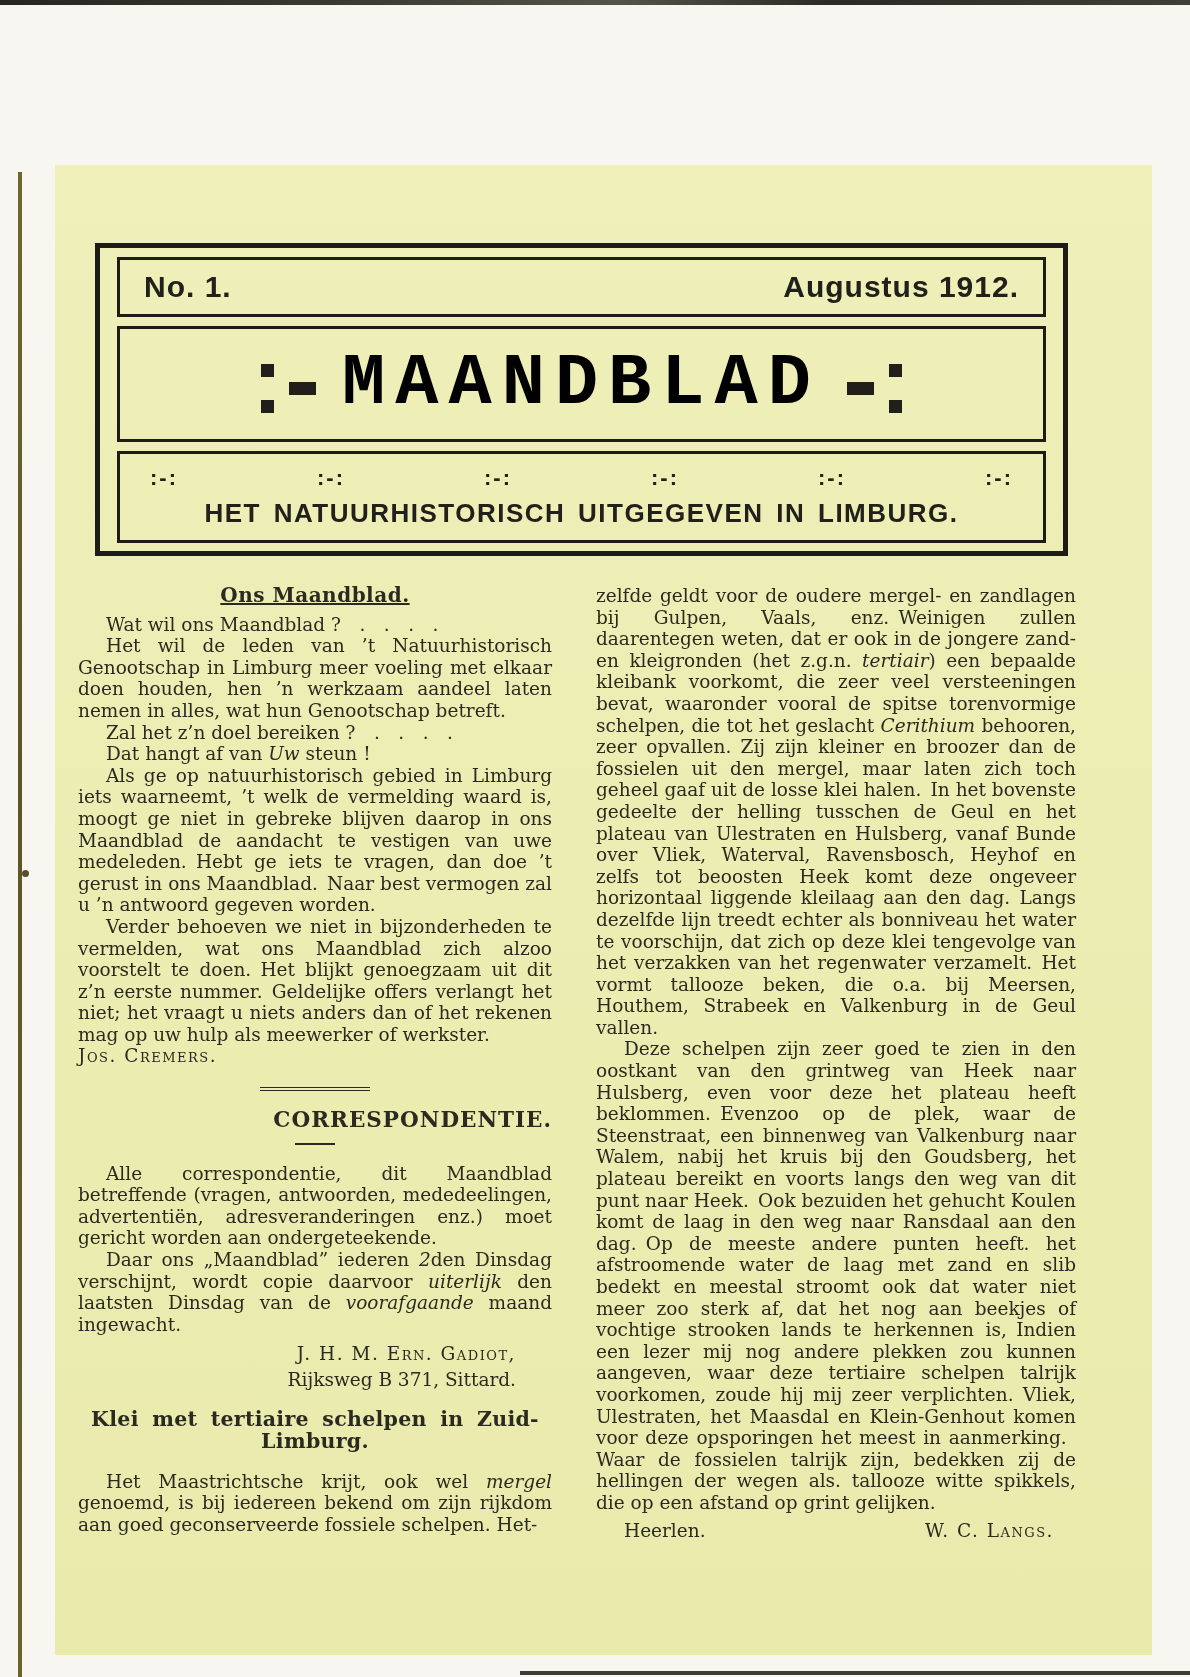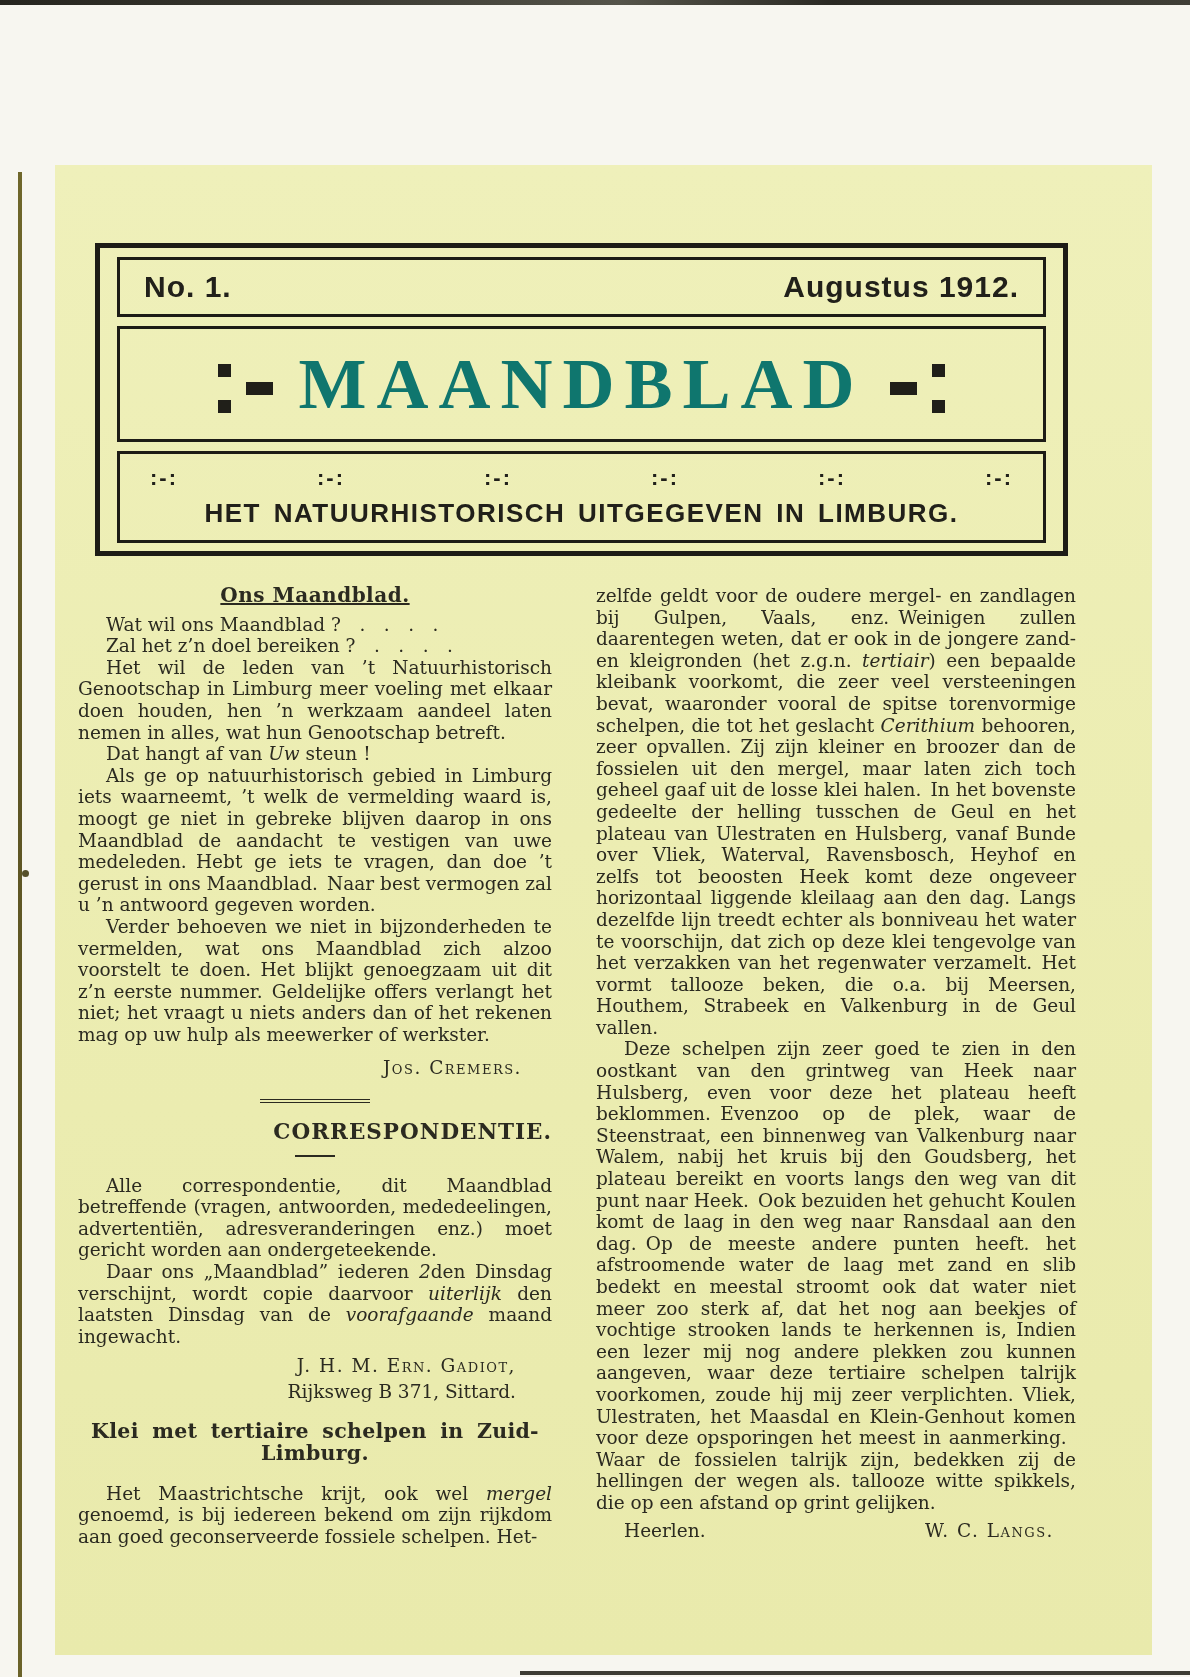--- a/index.html
+++ b/index.html
@@ -17,42 +17,42 @@
   
   .sheet{position:absolute;left:55px;top:165px;width:1097px;height:1490px;
     background:linear-gradient(180deg,#eff0ba 0%,#ecedb2 45%,#e9eaac 100%);}
   
   .masthead{position:absolute;left:95px;top:243px;width:973px;height:313px;
     border:5px solid #1d1c16;box-sizing:border-box;padding:9px 17px;background:transparent;}
   .mast-box{border:3px solid #1d1c16;box-sizing:border-box;}
   .issue-box{height:60px;display:flex;justify-content:space-between;align-items:center;padding:0 24px;}
   .issue-box span{font-family:"Liberation Sans", sans-serif;font-weight:bold;font-size:30px;color:#21201a;letter-spacing:1px;}
   .title-box{height:116px;margin-top:9px;display:flex;justify-content:center;align-items:center;gap:26px;}
-  .mast-title{font-family:Liberation Serif, serif;font-weight:bold;font-size:72px;color:#0f766e;letter-spacing:10px;line-height:1;}
+  .mast-title{font-family:Liberation Mono, monospace;font-weight:bold;font-size:72px;color:#000000;letter-spacing:10px;line-height:1;}
   .deco-group{display:inline-flex;align-items:center;gap:15px;transform:translateY(4px);}
   .deco-colon{display:inline-flex;flex-direction:column;gap:23px;}
   .deco-colon i{width:13px;height:13px;background:#201f19;display:block;}
   .deco-dash{width:27px;height:13px;background:#201f19;display:inline-block;}
   .pub-box{height:92px;margin-top:9px;display:flex;flex-direction:column;justify-content:center;gap:7px;
     font-family:"Liberation Sans", sans-serif;font-weight:bold;color:#21201a;}
   .pub-line1{display:flex;justify-content:space-between;align-items:center;padding:0 30px;font-size:25px;}
   .pub-line1 .mark{font-size:22px;letter-spacing:2px;}
   .pub-line1 .label{letter-spacing:3px;word-spacing:8px;}
   .pub-line2{text-align:center;font-size:26px;letter-spacing:1.5px;word-spacing:4px;}
   
   .col{position:absolute;top:585px;font-size:18.5px;line-height:21.6px;color:#2b2a20;
     text-align:justify;}
   .col-left{left:78px;width:474px;}
   .col-right{left:596px;width:480px;}
   .col p{margin:0;text-indent:28px;}
   .col p.noindent{text-indent:0;}
   .it{font-style:italic;}
   .sc{font-variant:small-caps;letter-spacing:1.5px;}
   .art-head{font-size:20px;font-weight:bold;text-align:center;text-indent:0;margin:0 0 7px 0;letter-spacing:0.5px;text-decoration:underline;}
-  .sig-line{text-align:right;padding-right:30px;text-indent:0;margin-top:12px;}
+  .sig-line{text-align:left;padding-right:30px;text-indent:0;margin-top:0;}
   .rule-double{width:110px;height:4px;border-top:1.5px solid #2b2a20;border-bottom:1px solid #2b2a20;box-sizing:border-box;margin:20px auto 18px auto;}
   .corr-head{font-size:21.5px;font-weight:bold;text-align:right;text-indent:0;letter-spacing:1px;margin:0 0 12px 0;}
   .rule-short{width:40px;height:2px;background:#2b2a20;margin:0 auto 18px auto;}
   .sig-block{text-align:right;padding-right:36px;text-indent:0;margin-top:6px;line-height:26px;}
   .klei-head{font-size:20.5px;font-weight:bold;text-indent:0;text-align:center;word-spacing:6px;letter-spacing:0.3px;margin:16px 0 18px 0;}
   .footer-line{display:flex;justify-content:space-between;padding:0 22px 0 28px;margin-top:6px;}
   .ink-dot{position:absolute;left:22px;top:870px;width:7px;height:7px;border-radius:50%;background:#56502a;}
 </style>
 </head>
 <body>
@@ -95,22 +95,22 @@
       <span class="mark">:-:</span>
       <span class="mark">:-:</span>
     </div>
     <div class="pub-line2">HET NATUURHISTORISCH UITGEGEVEN IN LIMBURG.</div>
   </div>
 </div>
 
 <div class="col col-left">
   <h2 class="art-head">Ons Maandblad.</h2>
   <p><span>Wat wil ons Maandblad ? . . . .</span></p>
+  <p><span>Het wil de leden van ’t Natuurhistorisch Genootschap in Limburg meer voeling met elkaar doen houden, hen ’n werkzaam aandeel laten nemen in alles, wat hun Genootschap betreft.</span></p>
   <p><span>Zal het z’n doel bereiken ? . . . .</span></p>
-  <p><span>Het wil de leden van ’t Natuurhistorisch Genootschap in Limburg meer voeling met elkaar doen houden, hen ’n werkzaam aandeel laten nemen in alles, wat hun Genootschap betreft.</span></p>
   <p><span>Dat hangt af van </span><span class="it">Uw</span><span> steun !</span></p>
   <p><span>Als ge op natuurhistorisch gebied in Limburg iets waarneemt, ’t welk de vermelding waard is, moogt ge niet in gebreke blijven daarop in ons Maandblad de aandacht te vestigen van uwe medeleden. Hebt ge iets te vragen, dan doe ’t gerust in ons Maandblad. Naar best vermogen zal u ’n antwoord gegeven worden.</span></p>
   <p><span>Verder behoeven we niet in bijzonderheden te vermelden, wat ons Maandblad zich alzoo voorstelt te doen. Het blijkt genoegzaam uit dit z’n eerste nummer. Geldelijke offers verlangt het niet; het vraagt u niets anders dan of het rekenen mag op uw hulp als meewerker of werkster.</span></p>
   <div class="sig-line">
     <span class="sc">Jos. Cremers.</span>
   </div>
   <div class="rule-double"></div>
   <h2 class="corr-head">CORRESPONDENTIE.</h2>
   <div class="rule-short"></div>
   <p><span>Alle correspondentie, dit Maandblad betreffende (vragen, antwoorden, mededeelingen, advertentiën, adresveranderingen enz.) moet gericht worden aan ondergeteekende.</span></p>

